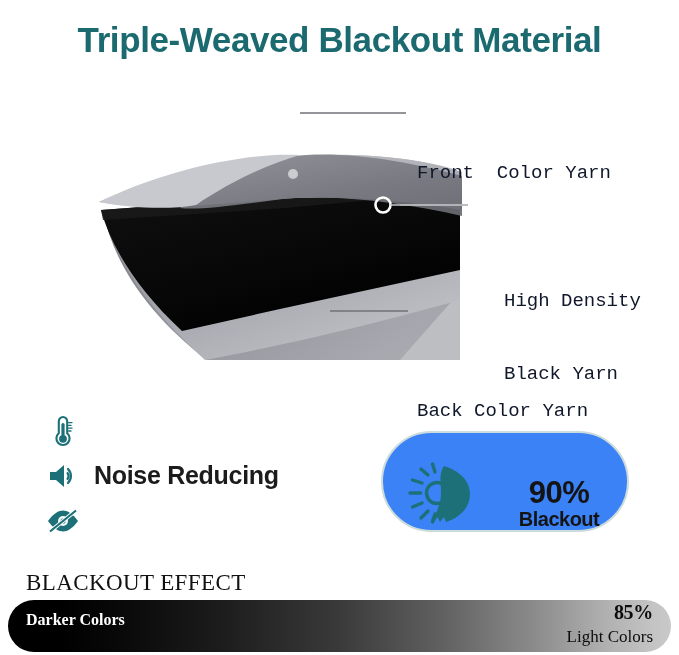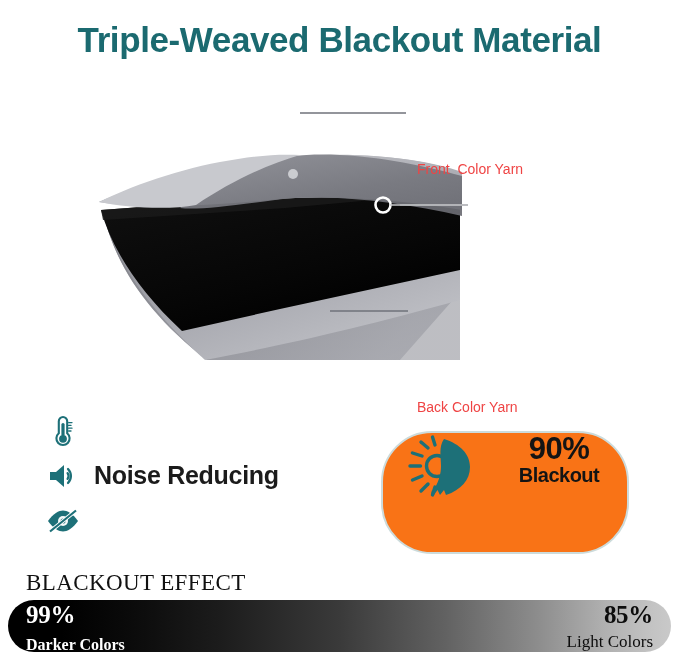--- a/index.html
+++ b/index.html
@@ -40,23 +40,23 @@
     position: absolute;
     left: 0;
     top: 60px;
     width: 679px;
     height: 300px;
   }
   #diagram svg { display: block; }
 
   .leader-label {
     position: absolute;
-    font-family: Liberation Sans, sans-serif;
-    font-size: 14px;
-    color: #ef4444;
+    font-family: Liberation Mono, monospace;
+    font-size: 19px;
+    color: #0f172a;
     line-height: 1.28;
     white-space: pre;
   }
   #label-front { left: 417px; top: 101px; }
   #label-high  { left: 504px; top: 180px; }
   #label-back  { left: 417px; top: 299px; margin-top: 40px; }
 
   
   #features {
     position: absolute;
@@ -86,26 +86,26 @@
     letter-spacing: -0.3px;
     white-space: nowrap;
   }
 
   
   #badge {
     position: absolute;
     left: 381px;
     top: 431px;
     width: 248px;
-    height: 123px;
+    height: 101px;
     border: 2px solid #ccdbdb;
     border-radius: 51px;
-    background: #f97316;
-    display: flex;
-    align-items: flex-start;
+    background: #3b82f6;
+    display: flex;
+    align-items: flex-end;
     box-sizing: border-box;
   }
   #badge-icon {
     width: 74px;
     height: 70px;
     flex: 0 0 74px;
     margin-left: 20px;
     display: flex;
     align-items: center;
     justify-content: center;
@@ -186,21 +186,21 @@
     position: absolute;
     right: 26px;
     top: 602px;
     color: #0d0d0d;
     line-height: 1.0;
     text-align: right;
   }
   #bar-right .pct {
     font-family: "Liberation Serif", serif;
     font-weight: bold;
-    font-size: 25px;
+    font-size: 20px;
     letter-spacing: -0.3px;
   }
   #bar-right .sub {
     font-family: "Liberation Serif", serif;
     font-size: 17px;
     margin-top: 6px;
   }
 </style>
 </head>
 <body>
@@ -271,20 +271,24 @@
 
     <line x1="300" y1="53" x2="406" y2="53" stroke="#6f727a" stroke-width="1.5"></line>
     <line x1="400" y1="145" x2="468" y2="145" stroke="#6f727a" stroke-width="1.5"></line>
     <circle cx="383" cy="145" r="7.5" fill="none" stroke="#ffffff" stroke-width="2.6"></circle>
     <line x1="390" y1="145" x2="468" y2="145" stroke="#c9cacd" stroke-width="1.5"></line>
     <line x1="330" y1="251" x2="408" y2="251" stroke="#6f727a" stroke-width="1.5"></line>
   </svg>
 
   <div class="leader-label" id="label-front">Front  Color Yarn</div>
 
+  <div class="leader-label" id="label-high">
+    <div>High Density</div>
+    <div>Black Yarn</div>
+  </div>
 
   <div class="leader-label" id="label-back">Back Color Yarn</div>
 </div>
 
 <div id="features">
 
   <div class="feature-row">
     <span class="feature-icon">
       <svg width="26" height="34" viewBox="0 0 26 34" xmlns="http://www.w3.org/2000/svg">
         <path d="M13 3 a4.2 4.2 0 0 1 4.2 4.2 v12.1 a6.6 6.6 0 1 1 -8.4 0 V7.2 A4.2 4.2 0 0 1 13 3 Z" fill="none" stroke="#1d7078" stroke-width="2.1"></path>
@@ -347,20 +351,19 @@
     <div id="badge-pct">90%</div>
     <div id="badge-word">Blackout</div>
   </span>
 </div>
 
 <div id="effect-heading">BLACKOUT EFFECT</div>
 
 <div id="gradient-bar"></div>
 
 <div id="bar-left">
-  <div class="pct">99%</div>
   <div class="sub">Darker Colors</div>
 </div>
 
 <div id="bar-right">
   <div class="pct">85%</div>
   <div class="sub">Light Colors</div>
 </div>
 
 </body></html>

